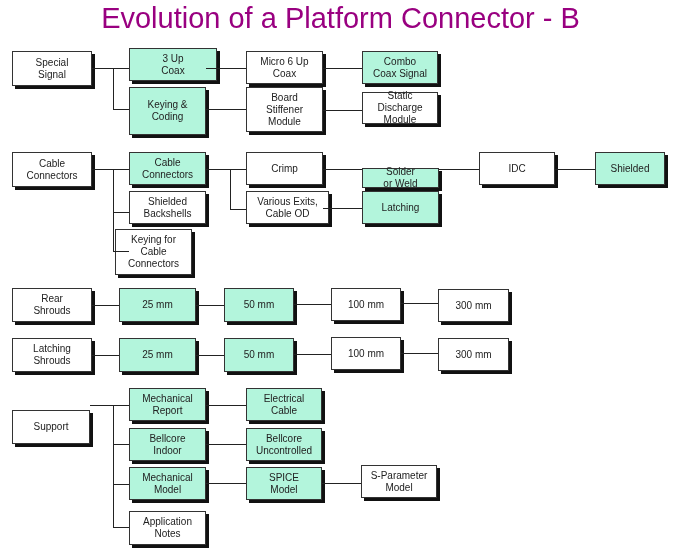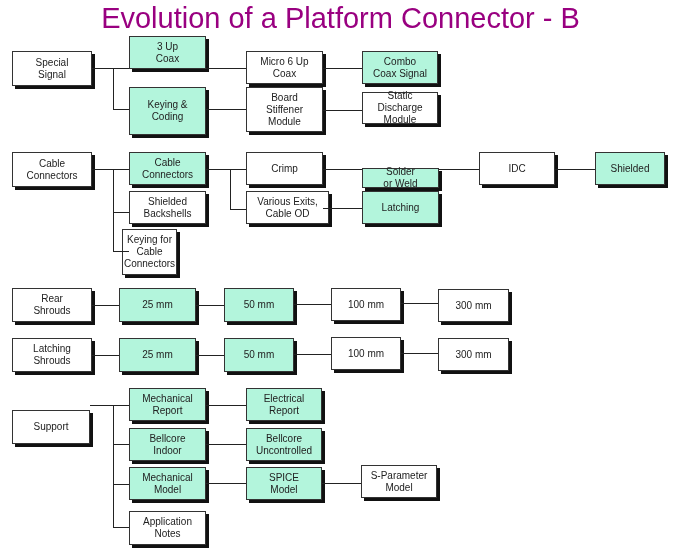--- a/index.html
+++ b/index.html
@@ -10,21 +10,21 @@
   .h{position:absolute;height:1px;background:#222;}
   .v{position:absolute;width:1px;background:#222;}
 </style>
 </head>
 <body>
 
 <div class="title">Evolution of a Platform Connector - B</div>
 
 <div class="box" style="left:12px;top:51px;width:80px;height:35px">Special
 Signal</div>
-<div class="box g" style="left:129px;top:36px;width:77px;height:33px">3 Up
+<div class="box g" style="left:129px;top:48px;width:88px;height:33px">3 Up
 Coax</div>
 <div class="box" style="left:246px;top:51px;width:77px;height:33px">Micro 6 Up
 Coax</div>
 <div class="box g" style="left:362px;top:51px;width:76px;height:33px">Combo
 Coax Signal</div>
 <div class="box g" style="left:129px;top:87px;width:77px;height:48px">Keying &amp;
 Coding</div>
 <div class="box" style="left:246px;top:87px;width:77px;height:45px">Board
 Stiffener
 Module</div>
@@ -46,21 +46,21 @@
 <div class="box" style="left:246px;top:152px;width:77px;height:33px">Crimp</div>
 <div class="box g" style="left:362px;top:168px;width:77px;height:20px">Solder
 or Weld</div>
 <div class="box" style="left:479px;top:152px;width:76px;height:33px">IDC</div>
 <div class="box g" style="left:595px;top:152px;width:70px;height:33px">Shielded</div>
 <div class="box" style="left:129px;top:191px;width:77px;height:33px">Shielded
 Backshells</div>
 <div class="box" style="left:246px;top:191px;width:83px;height:33px">Various Exits,
 Cable OD</div>
 <div class="box g" style="left:362px;top:191px;width:77px;height:33px">Latching</div>
-<div class="box" style="left:122px;top:229px;width:55px;height:46px">Keying for
+<div class="box" style="left:115px;top:229px;width:77px;height:46px">Keying for
 Cable
 Connectors</div>
 <div class="h" style="left:92px;top:169px;width:37px"></div>
 <div class="v" style="left:113px;top:169px;height:82px"></div>
 <div class="h" style="left:113px;top:212px;width:16px"></div>
 <div class="h" style="left:113px;top:251px;width:16px"></div>
 <div class="h" style="left:206px;top:169px;width:40px"></div>
 <div class="v" style="left:230px;top:169px;height:40px"></div>
 <div class="h" style="left:230px;top:209px;width:16px"></div>
 <div class="h" style="left:323px;top:169px;width:39px"></div>
@@ -87,21 +87,21 @@
 <div class="box" style="left:438px;top:338px;width:71px;height:33px">300 mm</div>
 <div class="h" style="left:92px;top:355px;width:27px"></div>
 <div class="h" style="left:196px;top:355px;width:28px"></div>
 <div class="h" style="left:294px;top:354px;width:37px"></div>
 <div class="h" style="left:401px;top:353px;width:37px"></div>
 
 <div class="box" style="left:12px;top:410px;width:78px;height:34px">Support</div>
 <div class="box g" style="left:129px;top:388px;width:77px;height:33px">Mechanical
 Report</div>
 <div class="box g" style="left:246px;top:388px;width:76px;height:33px">Electrical
-Report</div>
+Cable</div>
 <div class="box g" style="left:129px;top:428px;width:77px;height:33px">Bellcore
 Indoor</div>
 <div class="box g" style="left:246px;top:428px;width:76px;height:33px">Bellcore
 Uncontrolled</div>
 <div class="box g" style="left:129px;top:467px;width:77px;height:33px">Mechanical
 Model</div>
 <div class="box g" style="left:246px;top:467px;width:76px;height:33px">SPICE
 Model</div>
 <div class="box" style="left:361px;top:465px;width:76px;height:33px">S-Parameter
 Model</div>

